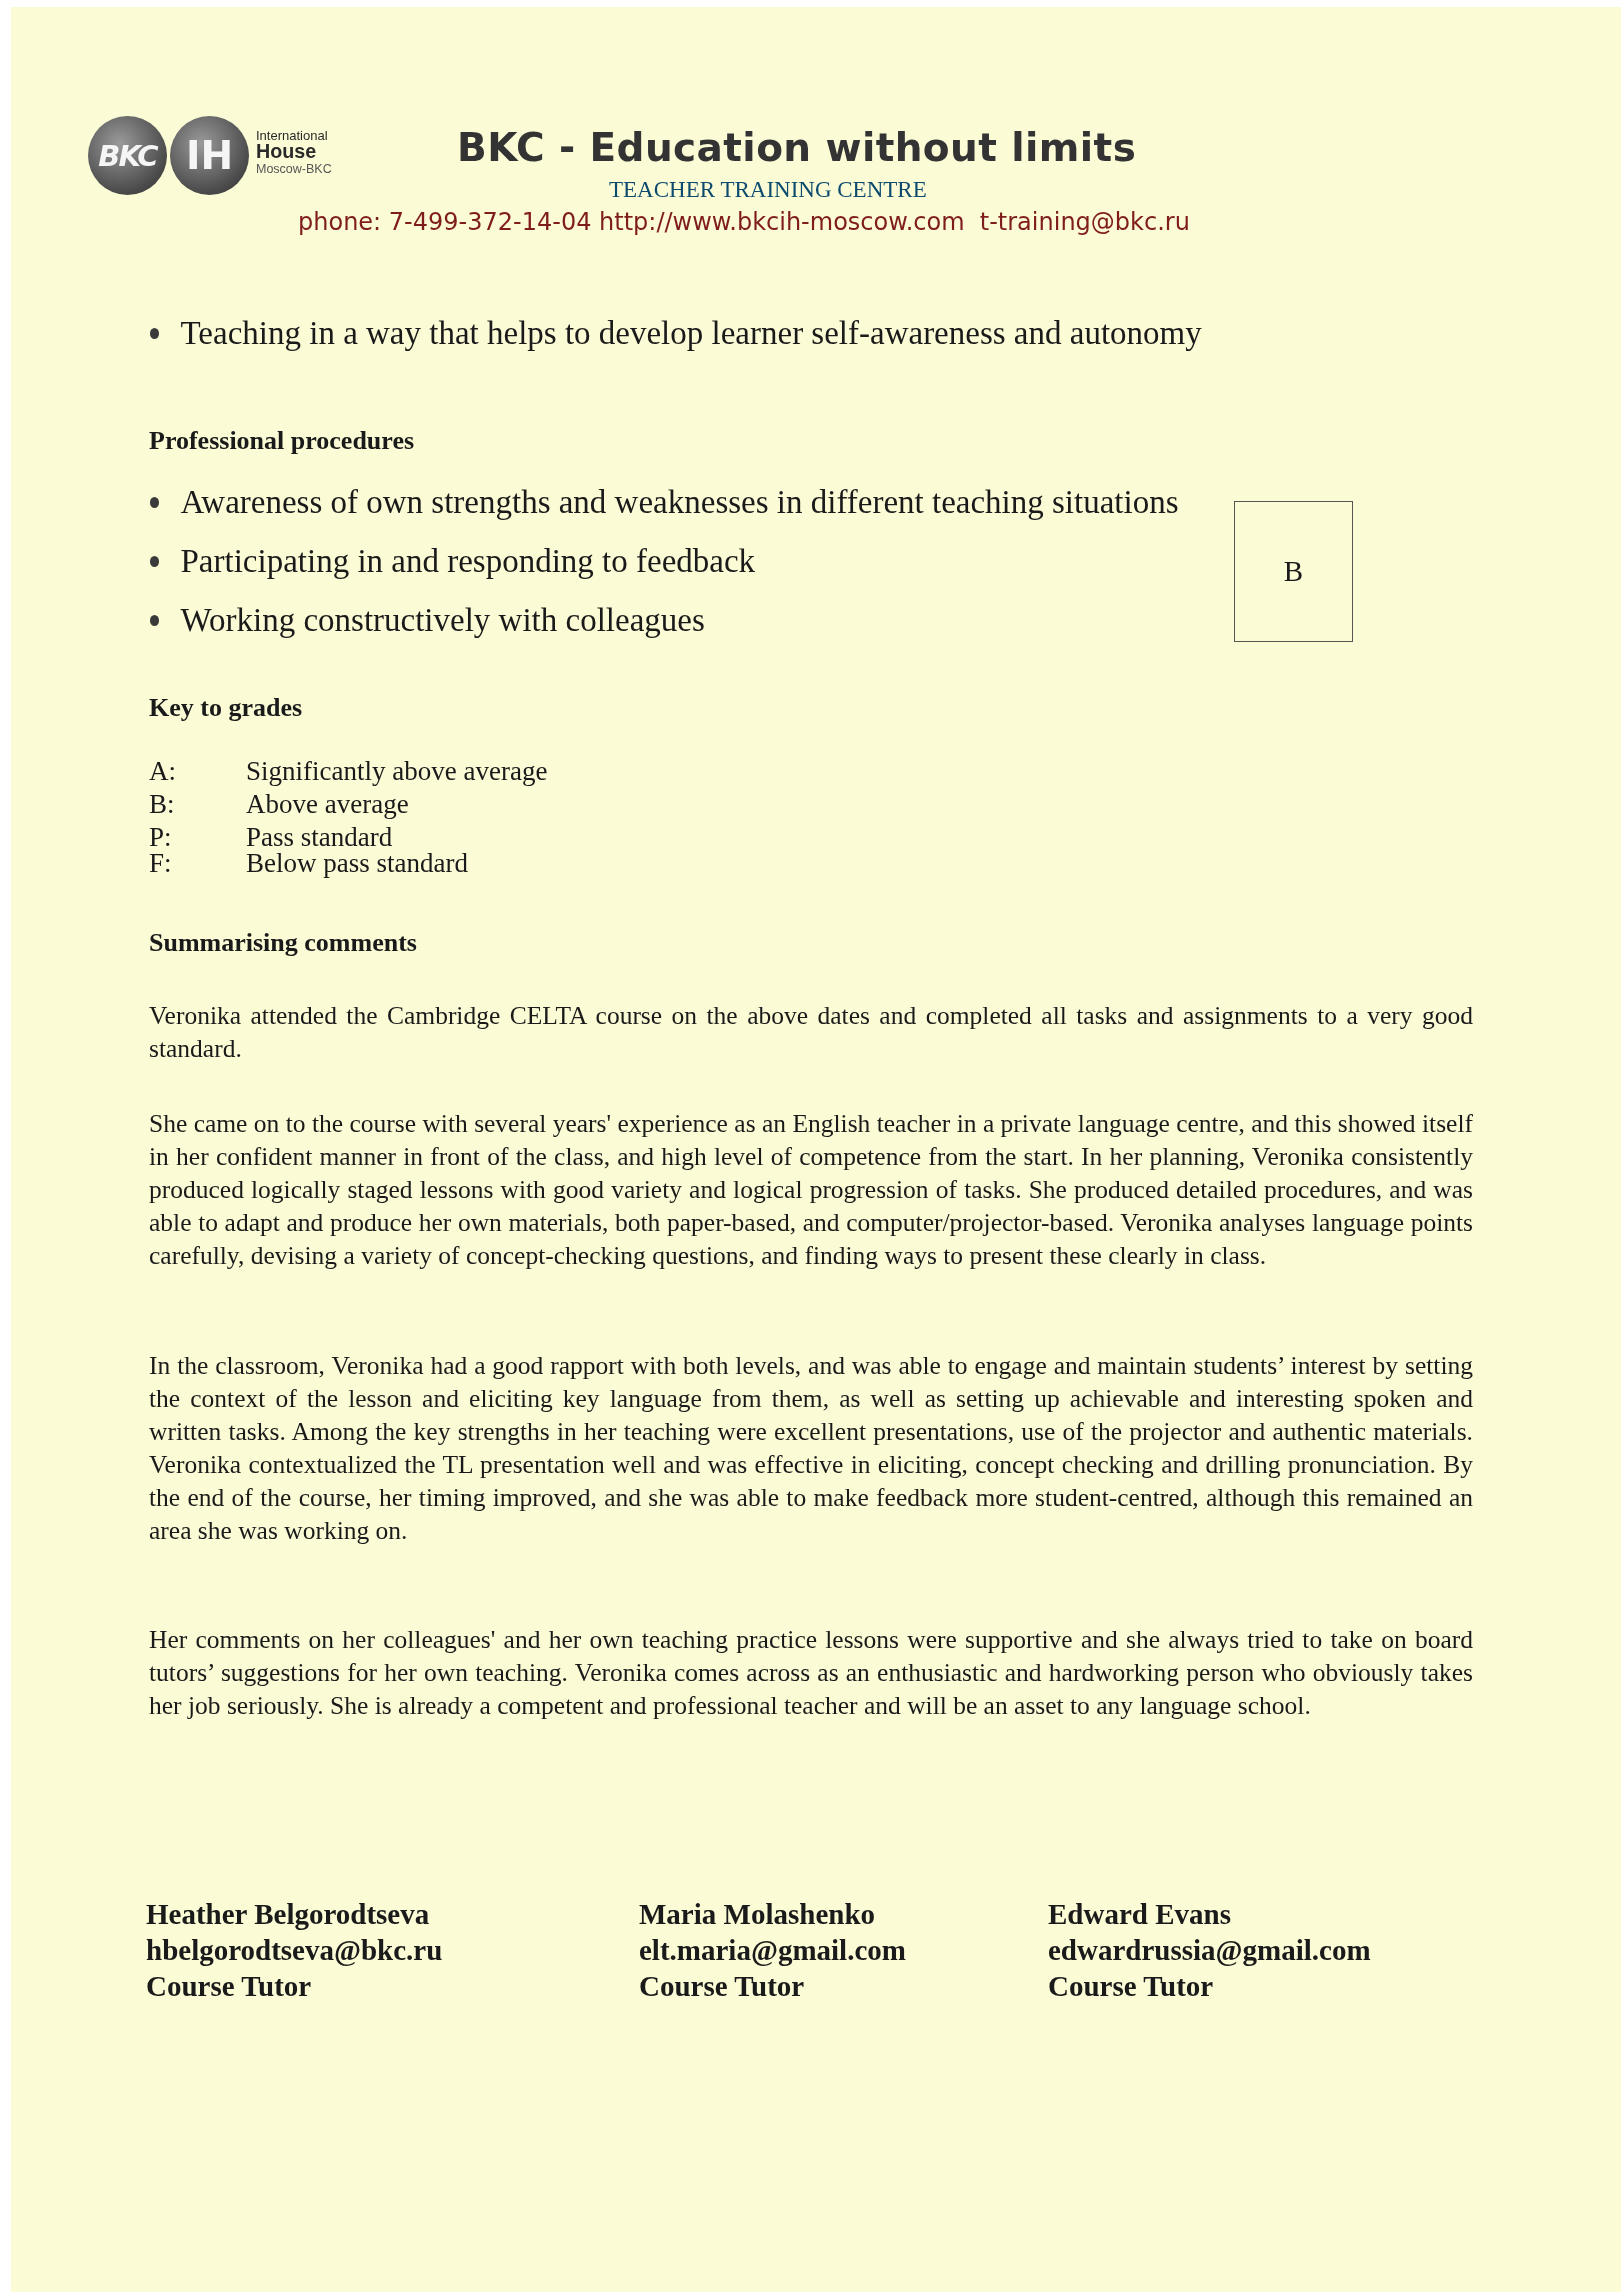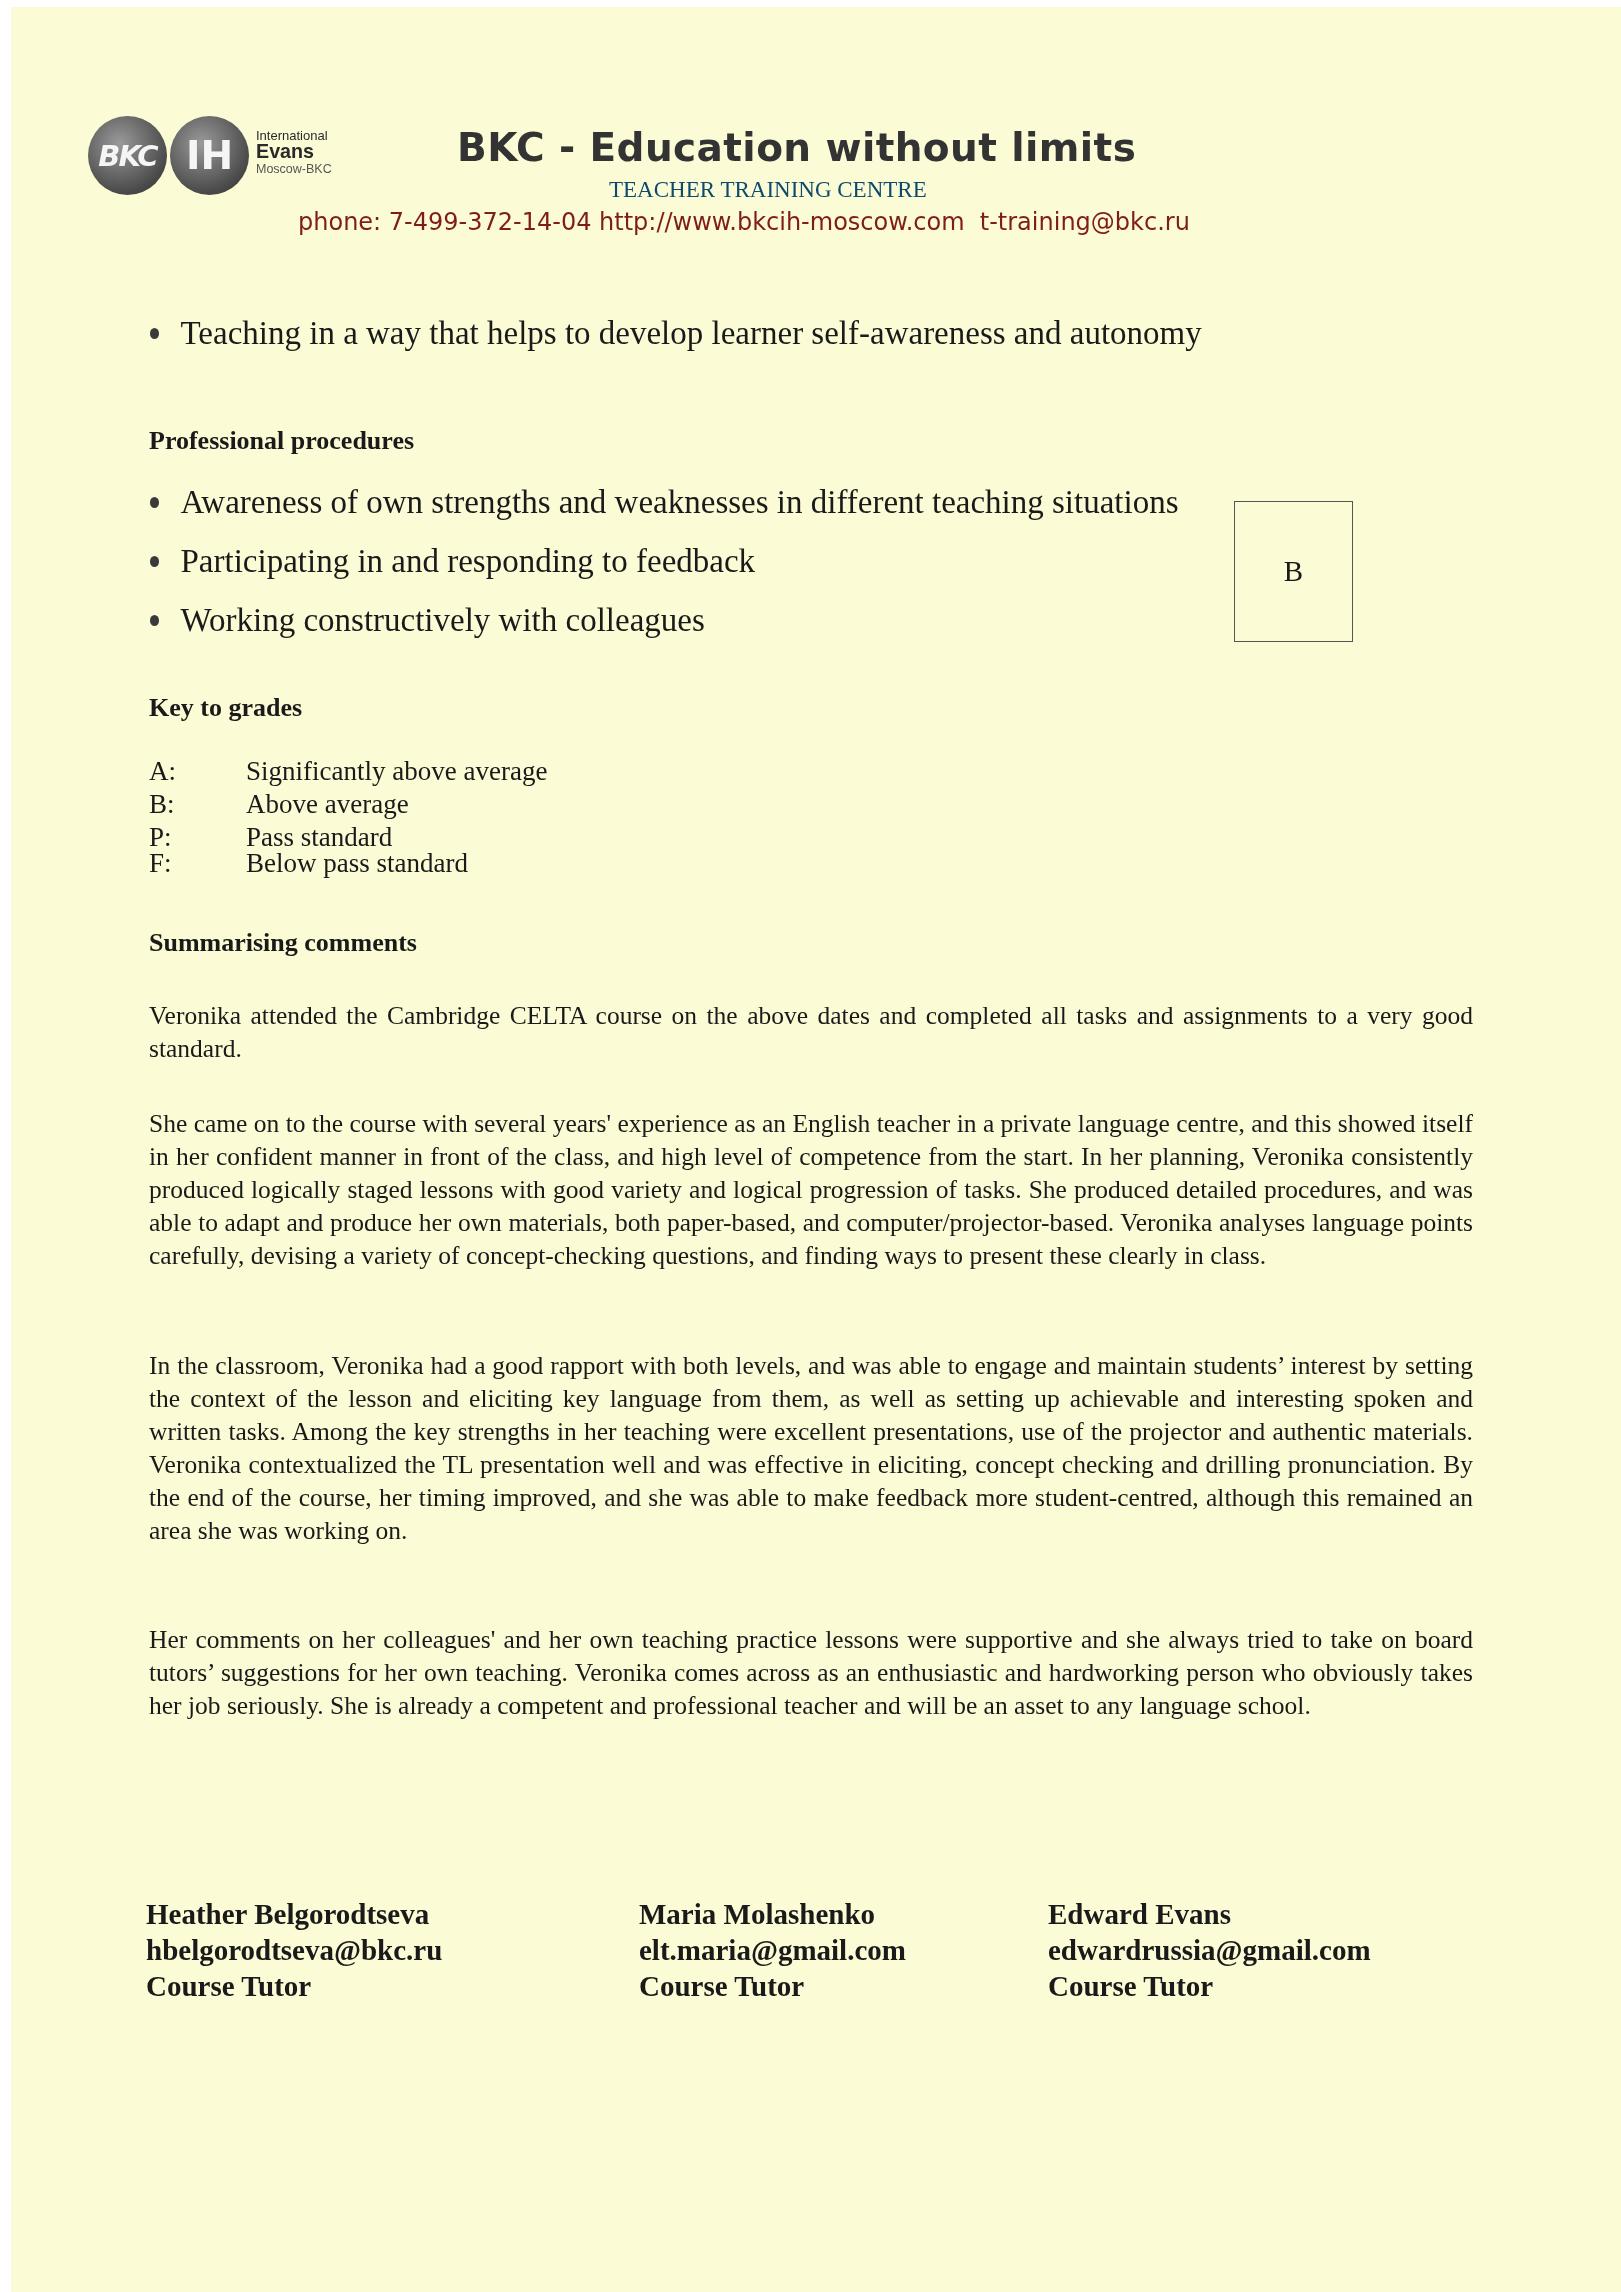--- a/index.html
+++ b/index.html
@@ -82,21 +82,21 @@
 </head>
 <body>
 
 <div class="page"></div>
 
 <div class="logo">
   <div class="circ c1">BKC</div>
   <div class="circ c2">IH</div>
   <div class="ih">
     <span class="l1">International</span>
-    <span class="l2">Evans</span>
+    <span class="l2">House</span>
     <span class="l3">Moscow-BKC</span>
   </div>
 </div>
 <div class="brand-title">BKC - Education without limits</div>
 <div class="centre-title">TEACHER TRAINING CENTRE</div>
 <div class="contact-line">phone: 7-499-372-14-04 http://www.bkcih-moscow.com  t-training@bkc.ru</div>
 
 <div class="bullet" style="top:315px;">
   <span class="dot"></span>
   <span>Teaching in a way that helps to develop learner self-awareness and autonomy</span>

